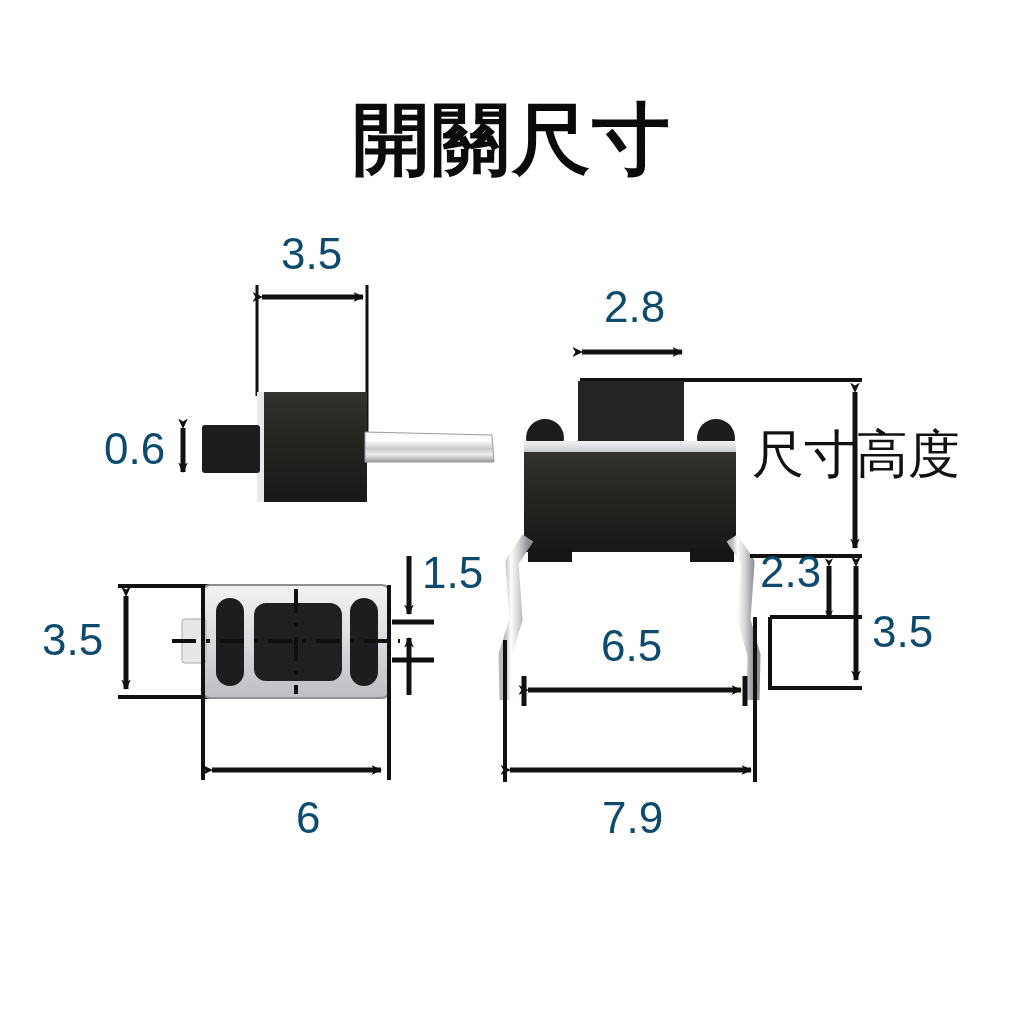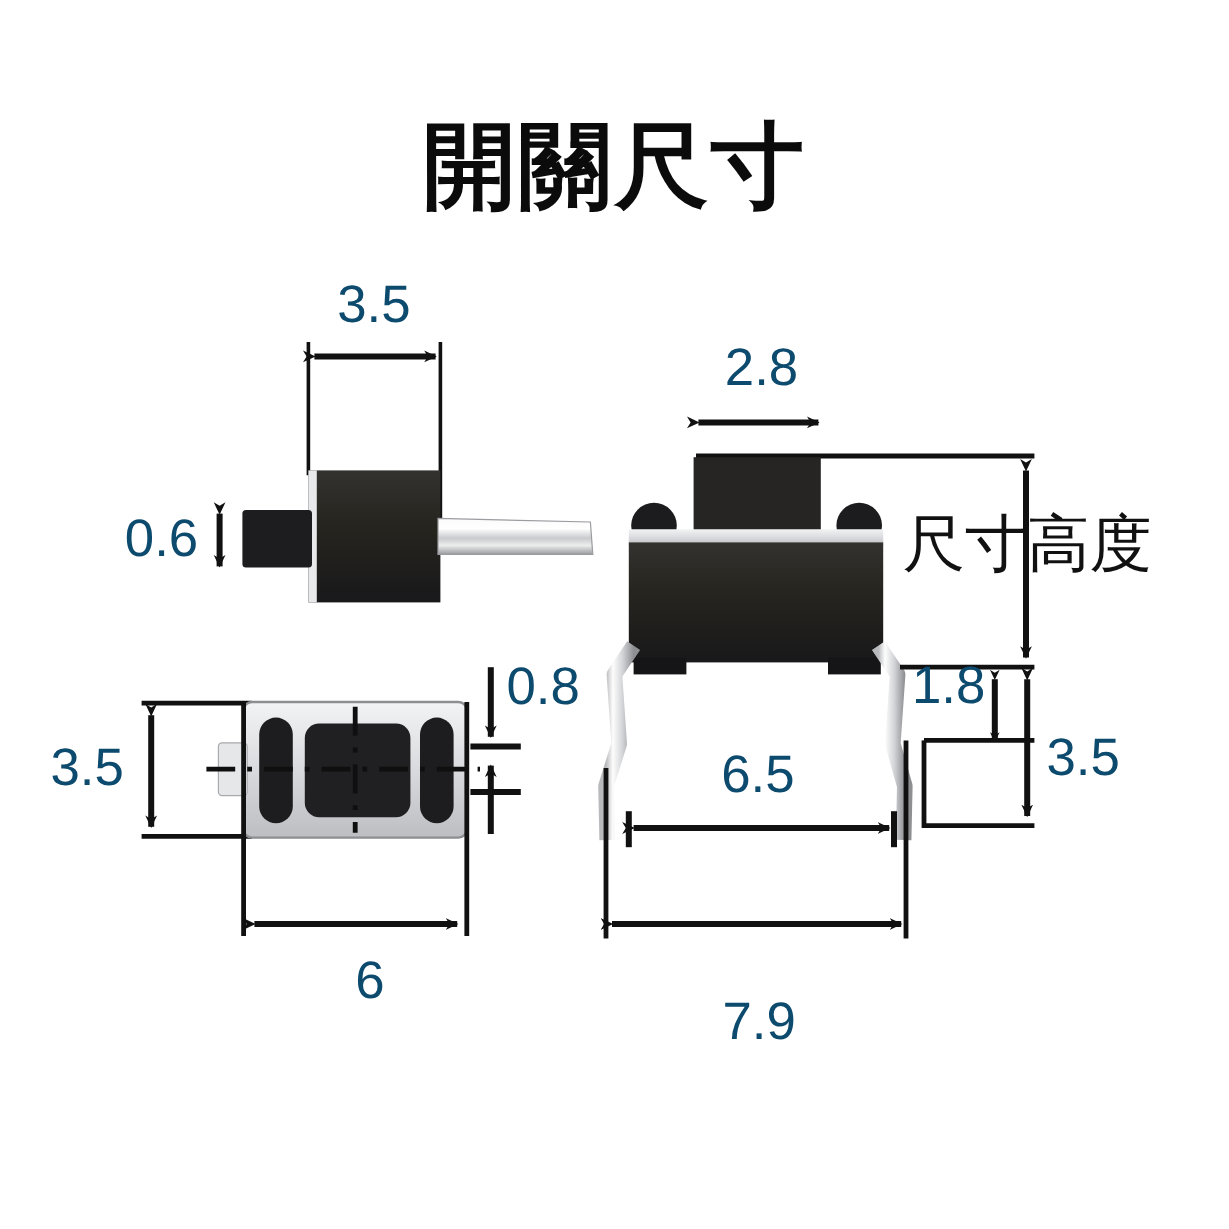--- a/index.html
+++ b/index.html
@@ -183,27 +183,27 @@
   </svg>
 
   <div class="dim" style="left:281px;top:232px;">3.5</div>
 
   <div class="dim" style="left:104px;top:427px;">0.6</div>
 
   <div class="dim" style="left:604px;top:285px;">2.8</div>
 
   <div class="cjk-note" style="left:752px;top:428px;">尺寸高度</div>
 
-  <div class="dim" style="left:760px;top:550px;">1.8</div>
+  <div class="dim" style="left:760px;top:550px;">2.3</div>
 
   <div class="dim" style="left:872px;top:610px;">3.5</div>
 
   <div class="dim" style="left:42px;top:618px;">3.5</div>
 
-  <div class="dim" style="left:422px;top:551px;">0.8</div>
+  <div class="dim" style="left:422px;top:551px;">1.5</div>
 
   <div class="dim" style="left:296px;top:796px;">6</div>
 
   <div class="dim" style="left:601px;top:624px;text-align:center;">6.5</div>
 
-  <div class="dim" style="left:602px;top:796px;margin-top:34px;">7.9</div>
+  <div class="dim" style="left:602px;top:796px;">7.9</div>
 
 </div>
 
 </body></html>

